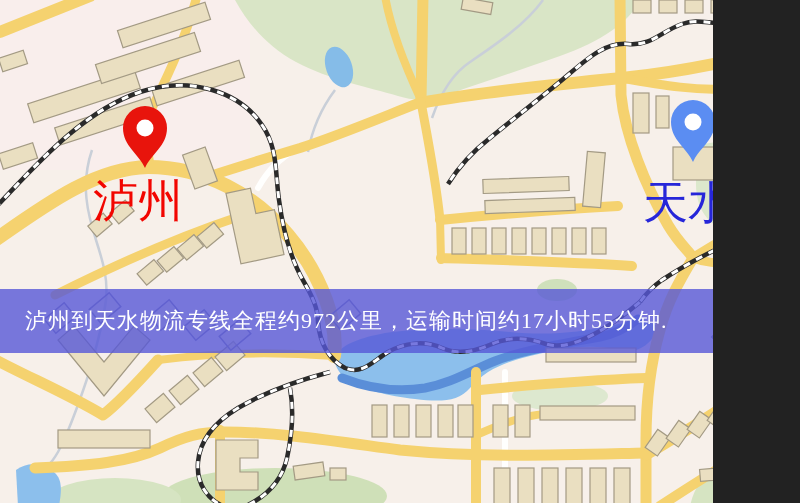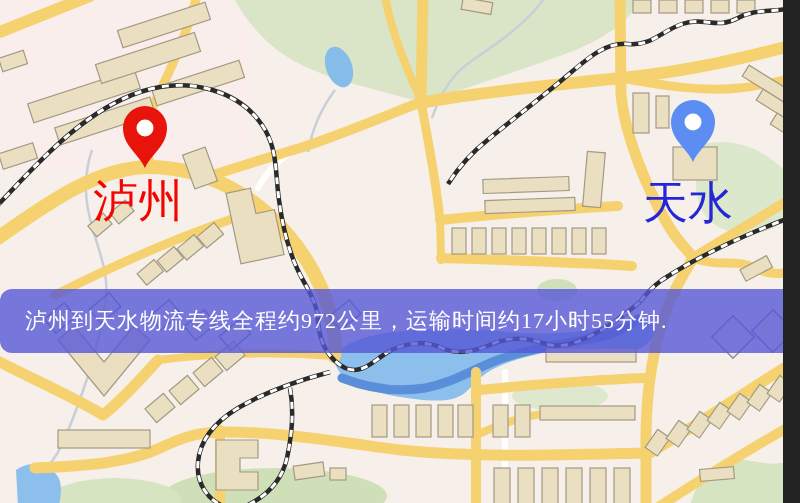--- a/index.html
+++ b/index.html
@@ -1,24 +1,24 @@
 <!DOCTYPE html>
 <html><head>
 <meta charset="utf-8">
 <style>
   html,body{margin:0;padding:0;background:#222;}
   .stage{
-    position:relative;width:783px;height:503px;overflow:hidden;
+    position:relative;width:713px;height:503px;overflow:hidden;
     font-family:"Liberation Sans",sans-serif;
     background:#f7f0ea;
   }
   .map-svg{position:absolute;left:0;top:0;width:800px;height:503px;display:block;}
   .banner{
     position:absolute;left:0;top:289px;width:800px;height:64px;
-    display:flex;align-items:center;box-sizing:border-box;padding-left:25px;border-radius:12px;
+    display:flex;align-items:center;box-sizing:border-box;padding-left:25px;
   }
   .banner-text{
     font-family:"Liberation Serif",serif;
     font-size:22px;letter-spacing:1px;white-space:nowrap;
   }
   .map-label{
     font-family:"Liberation Serif",serif;
     font-size:45px;
   }
 </style>

